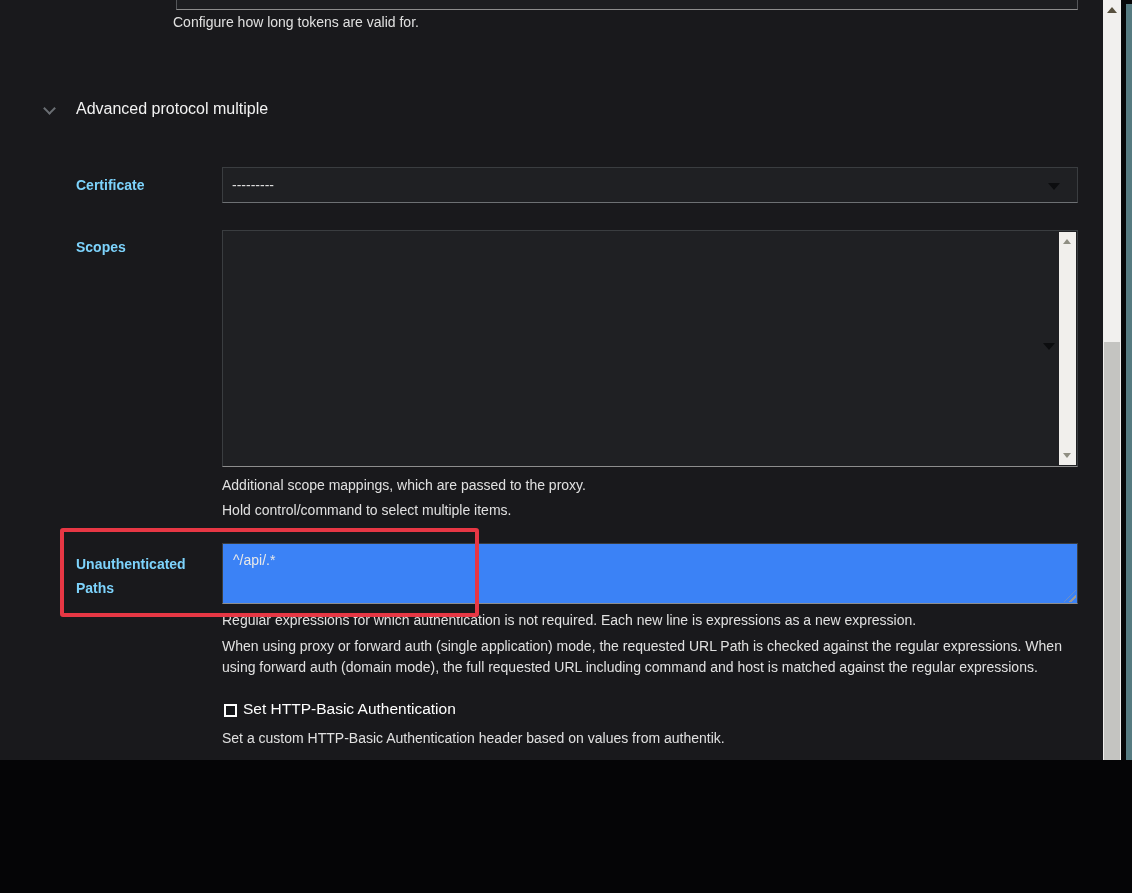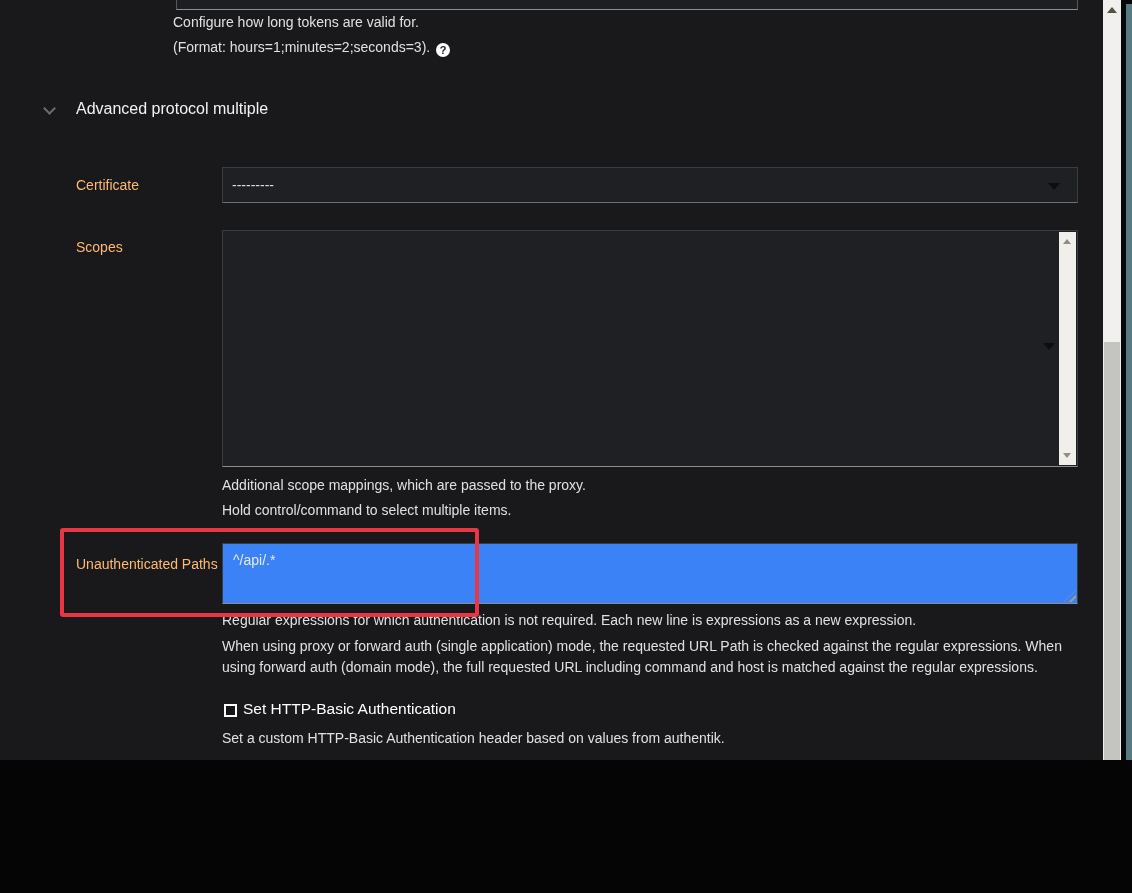--- a/index.html
+++ b/index.html
@@ -36,21 +36,21 @@
     display:inline-flex; align-items:center; justify-content:center;
     width:14px; height:14px; border-radius:50%; background:#ffffff;
     color:#19191c; font-size:11px; font-weight:bold; margin-left:6px; vertical-align:-2px;
   }
 
   
   .chevron { position:absolute; left:45px; top:104px; width:9px; height:9px;
     border-right:2px solid #6a6e73; border-bottom:2px solid #6a6e73; transform:rotate(45deg); }
   .section-title { position:absolute; left:76px; top:100px; font-size:16px; color:#f2f2f2; }
 
-  .fld-label { font-size:14px; font-weight:normal; color:#fdba74; }
+  .fld-label { font-size:14px; font-weight:bold; color:#7dd3fc; }
 
   
   .pf-select {
     position:absolute; left:222px; top:167px; width:856px; height:36px;
     background:#1f2023; border:1px solid #3a3d40; border-bottom:1px solid #6d7073;
     color:#dcdcdc; font-size:14px; line-height:34px; padding-left:9px; cursor:pointer;
   }
   .caret-down { position:absolute; width:0; height:0;
     border-left:6px solid transparent; border-right:6px solid transparent; border-top:7px solid #0c0d0f; }
 
@@ -99,23 +99,20 @@
 </head>
 <body>
 
 <div class="root">
 
   <div class="content">
 
     <div class="topfield"></div>
 
     <div class="abs help-text" style="left:173px; top:14px;">Configure how long tokens are valid for.</div>
-    <div class="abs help-text" style="left:173px; top:39px;">
-      <span>(Format: hours=1;minutes=2;seconds=3).</span><span class="qicon">?</span>
-    </div>
 
     <span class="chevron"></span>
     <div class="section-title">Advanced protocol multiple</div>
 
     <div class="abs fld-label" style="left:76px; top:177px;">Certificate</div>
     <div class="pf-select">
       <span>---------</span>
       <span class="caret-down" style="right:17px; top:15px;"></span>
     </div>
 

